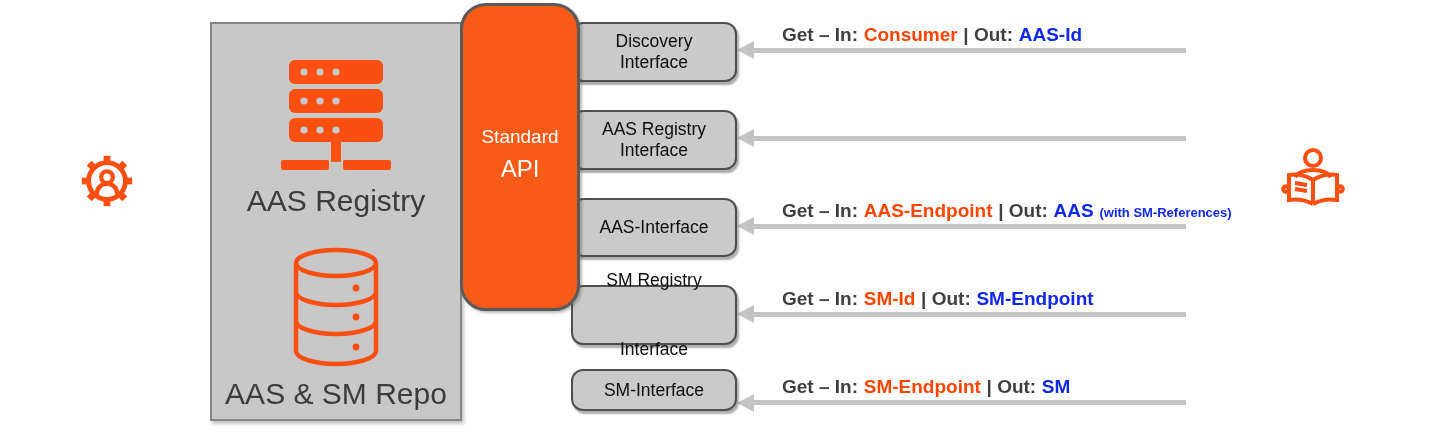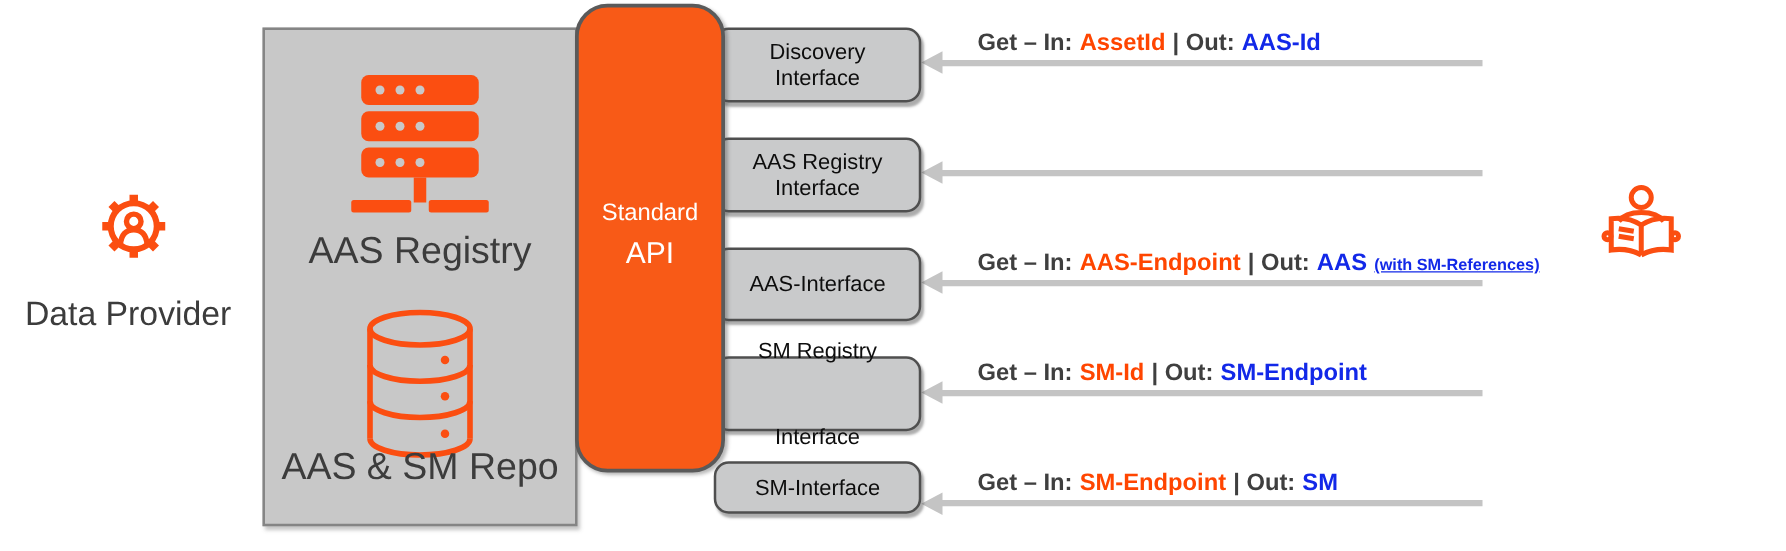--- a/index.html
+++ b/index.html
@@ -15,21 +15,21 @@
   .provider-box{
     left:210px;top:22px;width:252px;height:399px;
     background:var(--big-box-fill);border:2px solid var(--big-box-border);
     box-shadow:2px 3px 3px rgba(90,90,90,.35);box-sizing:border-box;z-index:1;
   }
   .provider-box .box-title{position:absolute;left:0;width:100%;text-align:center;
     font-size:30px;color:var(--title-gray);white-space:nowrap;}
   .icon-center{position:absolute;left:50%;transform:translateX(-50%);color:var(--icon-orange);}
   
   .api-bar{
-    left:460px;top:3px;width:120px;height:375px;box-sizing:border-box;
+    left:460px;top:3px;width:120px;height:308px;box-sizing:border-box;
     background:var(--bar-orange);border:3px solid #5a5a5a;border-radius:26px;
     z-index:3;display:flex;flex-direction:column;align-items:center;justify-content:center;
     color:#ffffff;box-shadow:2px 2px 3px rgba(80,80,80,.4);
   }
   .api-line1{font-size:19px;line-height:24px;}
   .api-line2{font-size:24px;line-height:40px;}
   
   .iface{
     left:571px;width:166px;box-sizing:border-box;z-index:2;
     background:var(--iface-fill);border:2.5px solid var(--iface-border);border-radius:12px;
@@ -39,21 +39,21 @@
   }
   
   .shaft{height:5px;background:var(--arrow-gray);z-index:0;}
   .head{width:0;height:0;border-top:9px solid transparent;border-bottom:9px solid transparent;
     border-right:17px solid var(--arrow-gray);z-index:0;}
   
   .arrow-label{left:782px;height:24px;line-height:24px;font-size:19px;font-weight:700;white-space:nowrap;}
   .arrow-label .p{color:var(--label-gray);margin-right:.30em;}
   .arrow-label .in{color:var(--in-color);margin-right:.30em;}
   .arrow-label .out{color:var(--out-color);}
-  .arrow-label .note{color:var(--out-color);font-size:13px;margin-left:.45em;text-decoration:underline;}
+  .arrow-label .note{color:var(--out-color);font-size:13px;margin-left:.45em;}
   svg{display:block;}
 </style>
 </head>
 <body>
 
 <div class="canvas">
 
   <div class="abs actor-icon" style="left:76px;top:150px;">
     <svg width="62" height="62" viewBox="0 0 64 64" fill="none" stroke="currentColor">
       <g stroke-width="7" stroke-linecap="butt">
@@ -64,21 +64,20 @@
         <line x1="45.4" y1="18.6" x2="50.4" y2="13.6"></line>
           <line x1="18.6" y1="18.6" x2="13.6" y2="13.6"></line>
         <line x1="45.4" y1="45.4" x2="50.4" y2="50.4"></line>
           <line x1="18.6" y1="45.4" x2="13.6" y2="50.4"></line>
       </g>
       <circle cx="32" cy="32" r="19" stroke-width="5"></circle>
       <circle cx="32" cy="28" r="6" stroke-width="4.5"></circle>
       <path d="M21 47 Q22 35 32 35 Q42 35 43 47" stroke-width="4.5"></path>
     </svg>
   </div>
-  <div class="abs actor-label" style="left:5px;top:236px;width:195px;">Data Provider</div>
 
   <div class="abs provider-box">
     <div class="icon-center" style="top:36px;">
       <svg width="114" height="112" viewBox="0 0 114 112">
         <g style="fill:var(--icon-orange)">
           <rect x="10" y="0" width="94" height="24" rx="6"></rect>
           <rect x="10" y="29" width="94" height="24" rx="6"></rect>
           <rect x="10" y="58" width="94" height="24" rx="6"></rect>
           <rect x="52" y="82" width="10" height="20"></rect>
           <rect x="2" y="100" width="48" height="10" rx="2"></rect>
@@ -106,21 +105,21 @@
         <path d="M6 46 A 40 13 0 0 0 86 46"></path>
         <path d="M6 75 A 40 13 0 0 0 86 75"></path>
         <path d="M6 105 A 40 13 0 0 0 86 105"></path>
         <g style="fill:var(--icon-orange)" stroke="none">
           <circle cx="66" cy="42" r="3.4"></circle>
             <circle cx="66" cy="71" r="3.4"></circle>
             <circle cx="66" cy="101" r="3.4"></circle>
         </g>
       </svg>
     </div>
-    <div class="box-title" style="top:333px;">AAS &amp; SM Repo</div>
+    <div class="box-title" style="top:353px;">AAS &amp; SM Repo</div>
   </div>
 
   <div class="abs api-bar">
     <div class="api-line1">Standard</div>
     <div class="api-line2">API</div>
   </div>
 
   <div class="abs iface" style="top:22px;height:60px;">
     <div>Discovery</div>
     <div>Interface</div>
@@ -147,21 +146,21 @@
   <div class="abs head" style="left:737px;top:129px;"></div>
   <div class="abs shaft" style="left:751px;top:136px;width:435px;"></div>
   <div class="abs head" style="left:737px;top:217px;"></div>
   <div class="abs shaft" style="left:751px;top:224px;width:435px;"></div>
   <div class="abs head" style="left:737px;top:305px;"></div>
   <div class="abs shaft" style="left:751px;top:312px;width:435px;"></div>
   <div class="abs head" style="left:737px;top:394px;"></div>
   <div class="abs shaft" style="left:751px;top:400px;width:435px;"></div>
 
   <div class="abs arrow-label" style="top:23px;">
-    <span class="p">Get – In:</span><span class="in">AssetId</span><span class="p">| Out:</span><span class="out">AAS-Id</span>
+    <span class="p">Get – In:</span><span class="in">Consumer</span><span class="p">| Out:</span><span class="out">AAS-Id</span>
   </div>
   <div class="abs arrow-label" style="top:199px;">
     <span class="p">Get – In:</span><span class="in">AAS-Endpoint</span><span class="p">| Out:</span><span class="out">AAS</span><span class="note">(with SM-References)</span>
   </div>
   <div class="abs arrow-label" style="top:375px;">
     <span class="p">Get – In:</span><span class="in">SM-Endpoint</span><span class="p">| Out:</span><span class="out">SM</span>
   </div>
   <div class="abs arrow-label" style="top:287px;">
     <span class="p">Get – In:</span><span class="in">SM-Id</span><span class="p">| Out:</span><span class="out">SM-Endpoint</span>
   </div>

